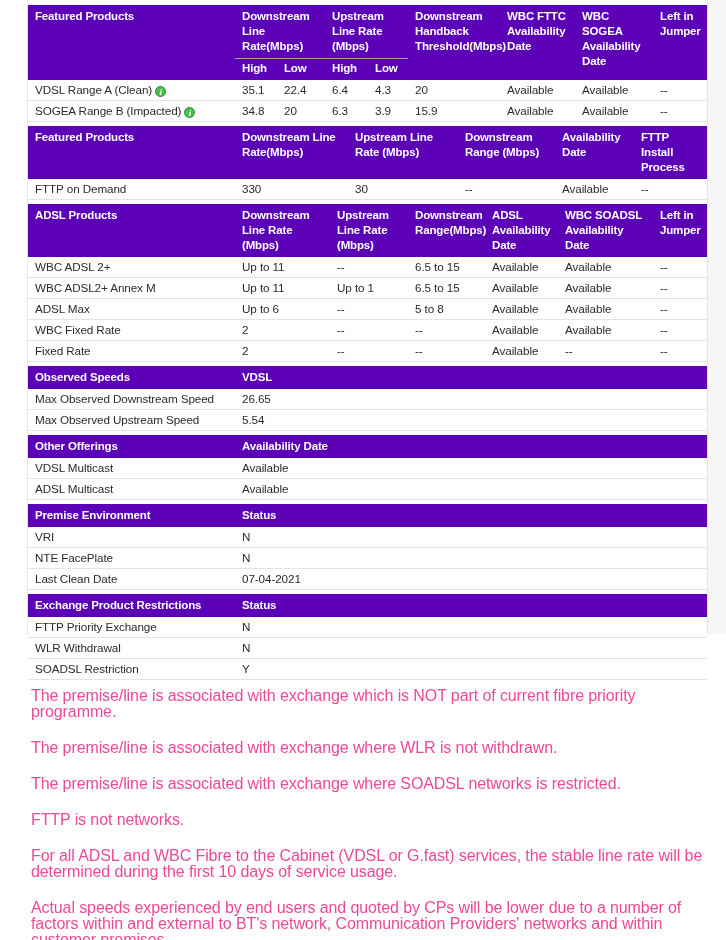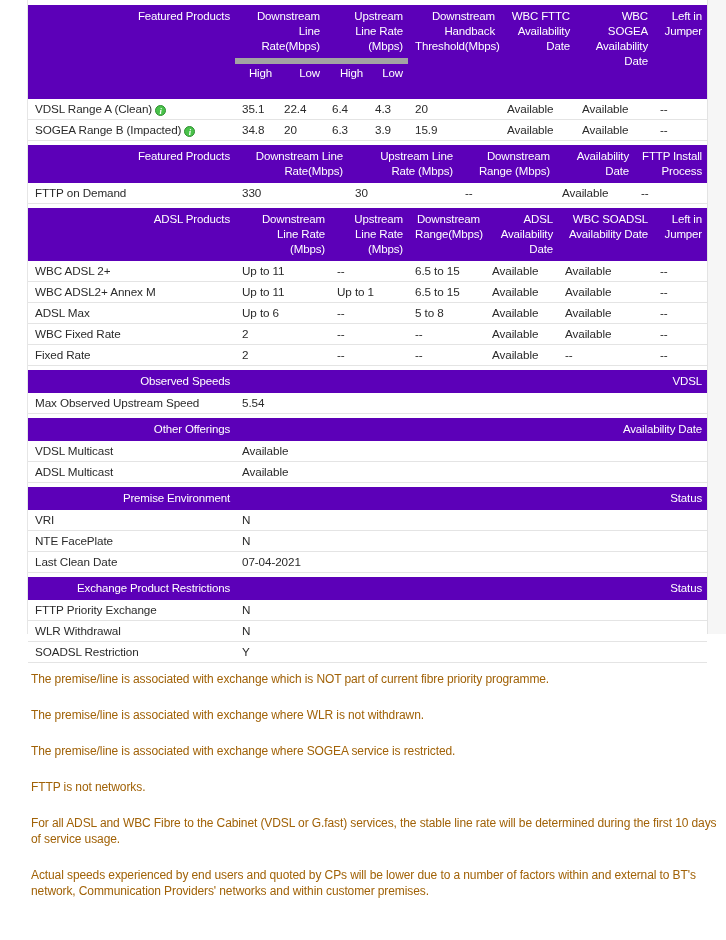--- a/index.html
+++ b/index.html
@@ -35,31 +35,31 @@
   .tbl-wrap { width: 679px; background: #fff; margin-bottom: 4px; }
   table.t {
     width: 679px;
     border-collapse: collapse;
     table-layout: fixed;
     font-size: 11.5px;
   }
   table.t th {
     background: #5C00B8;
     color: #ffffff;
-    font-weight: normal;
-    text-align: right;
+    font-weight: bold;
+    text-align: left;
     vertical-align: top;
     padding: 4px 5px 4px 7px;
     line-height: 15px;
     letter-spacing: -0.15px;
     font-size: 11.5px;
   }
   table.t th.sub {
-    padding-top: 2px; padding-bottom: 18px;
-    border-top: 6px solid #a3a3a3;
+    padding-top: 2px; padding-bottom: 4px;
+    border-top: 1px solid #a3a3a3;
   }
   table.t td {
     color: #2b2b2b;
     padding: 3px 5px 3px 7px;
     border-bottom: 1px solid #e4e4e4;
     line-height: 14px;
     height: 19px;
     vertical-align: middle;
     background: #ffffff;
     font-size: 11.7px;
@@ -87,22 +87,22 @@
 
   
   #notes {
     position: relative;
     padding: 0 0 0 3px;
     width: 695px;
     margin-top: 8px;
   }
   #notes p {
     margin: 0 0 20px 0;
-    font-size: 12px;
-    color: #a16207;
+    font-size: 16px;
+    color: #ec4899;
     line-height: 16px;
     letter-spacing: -0.1px;
   }
 </style>
 </head>
 <body>
 
 <div id="page">
   <div id="left-gutter"></div>
   <div id="right-gutter"></div>
@@ -276,20 +276,24 @@
           <col style="width:472px">
         </colgroup>
       <thead>
         <tr>
           <th>Observed Speeds</th>
           <th>VDSL</th>
         </tr>
       </thead>
       <tbody id="obs-body">
           <tr>
+            <td>Max Observed Downstream Speed</td>
+            <td>26.65</td>
+          </tr>
+          <tr>
             <td>Max Observed Upstream Speed</td>
             <td>5.54</td>
           </tr>
         </tbody>
     </table>
   </div>
 
   <div class="tbl-wrap">
     <table class="t">
       <colgroup>
@@ -369,18 +373,18 @@
             <td>SOADSL Restriction</td>
             <td>Y</td>
           </tr>
         </tbody>
     </table>
   </div>
 
   <div id="notes">
       <p>The premise/line is associated with exchange which is NOT part of current fibre priority programme.</p>
       <p>The premise/line is associated with exchange where WLR is not withdrawn.</p>
-      <p>The premise/line is associated with exchange where SOGEA service is restricted.</p>
+      <p>The premise/line is associated with exchange where SOADSL networks is restricted.</p>
       <p>FTTP is not networks.</p>
       <p>For all ADSL and WBC Fibre to the Cabinet (VDSL or G.fast) services, the stable line rate will be determined during the first 10 days of service usage.</p>
       <p>Actual speeds experienced by end users and quoted by CPs will be lower due to a number of factors within and external to BT's network, Communication Providers' networks and within customer premises.</p>
     </div>
 </div>
 
 </body></html>

